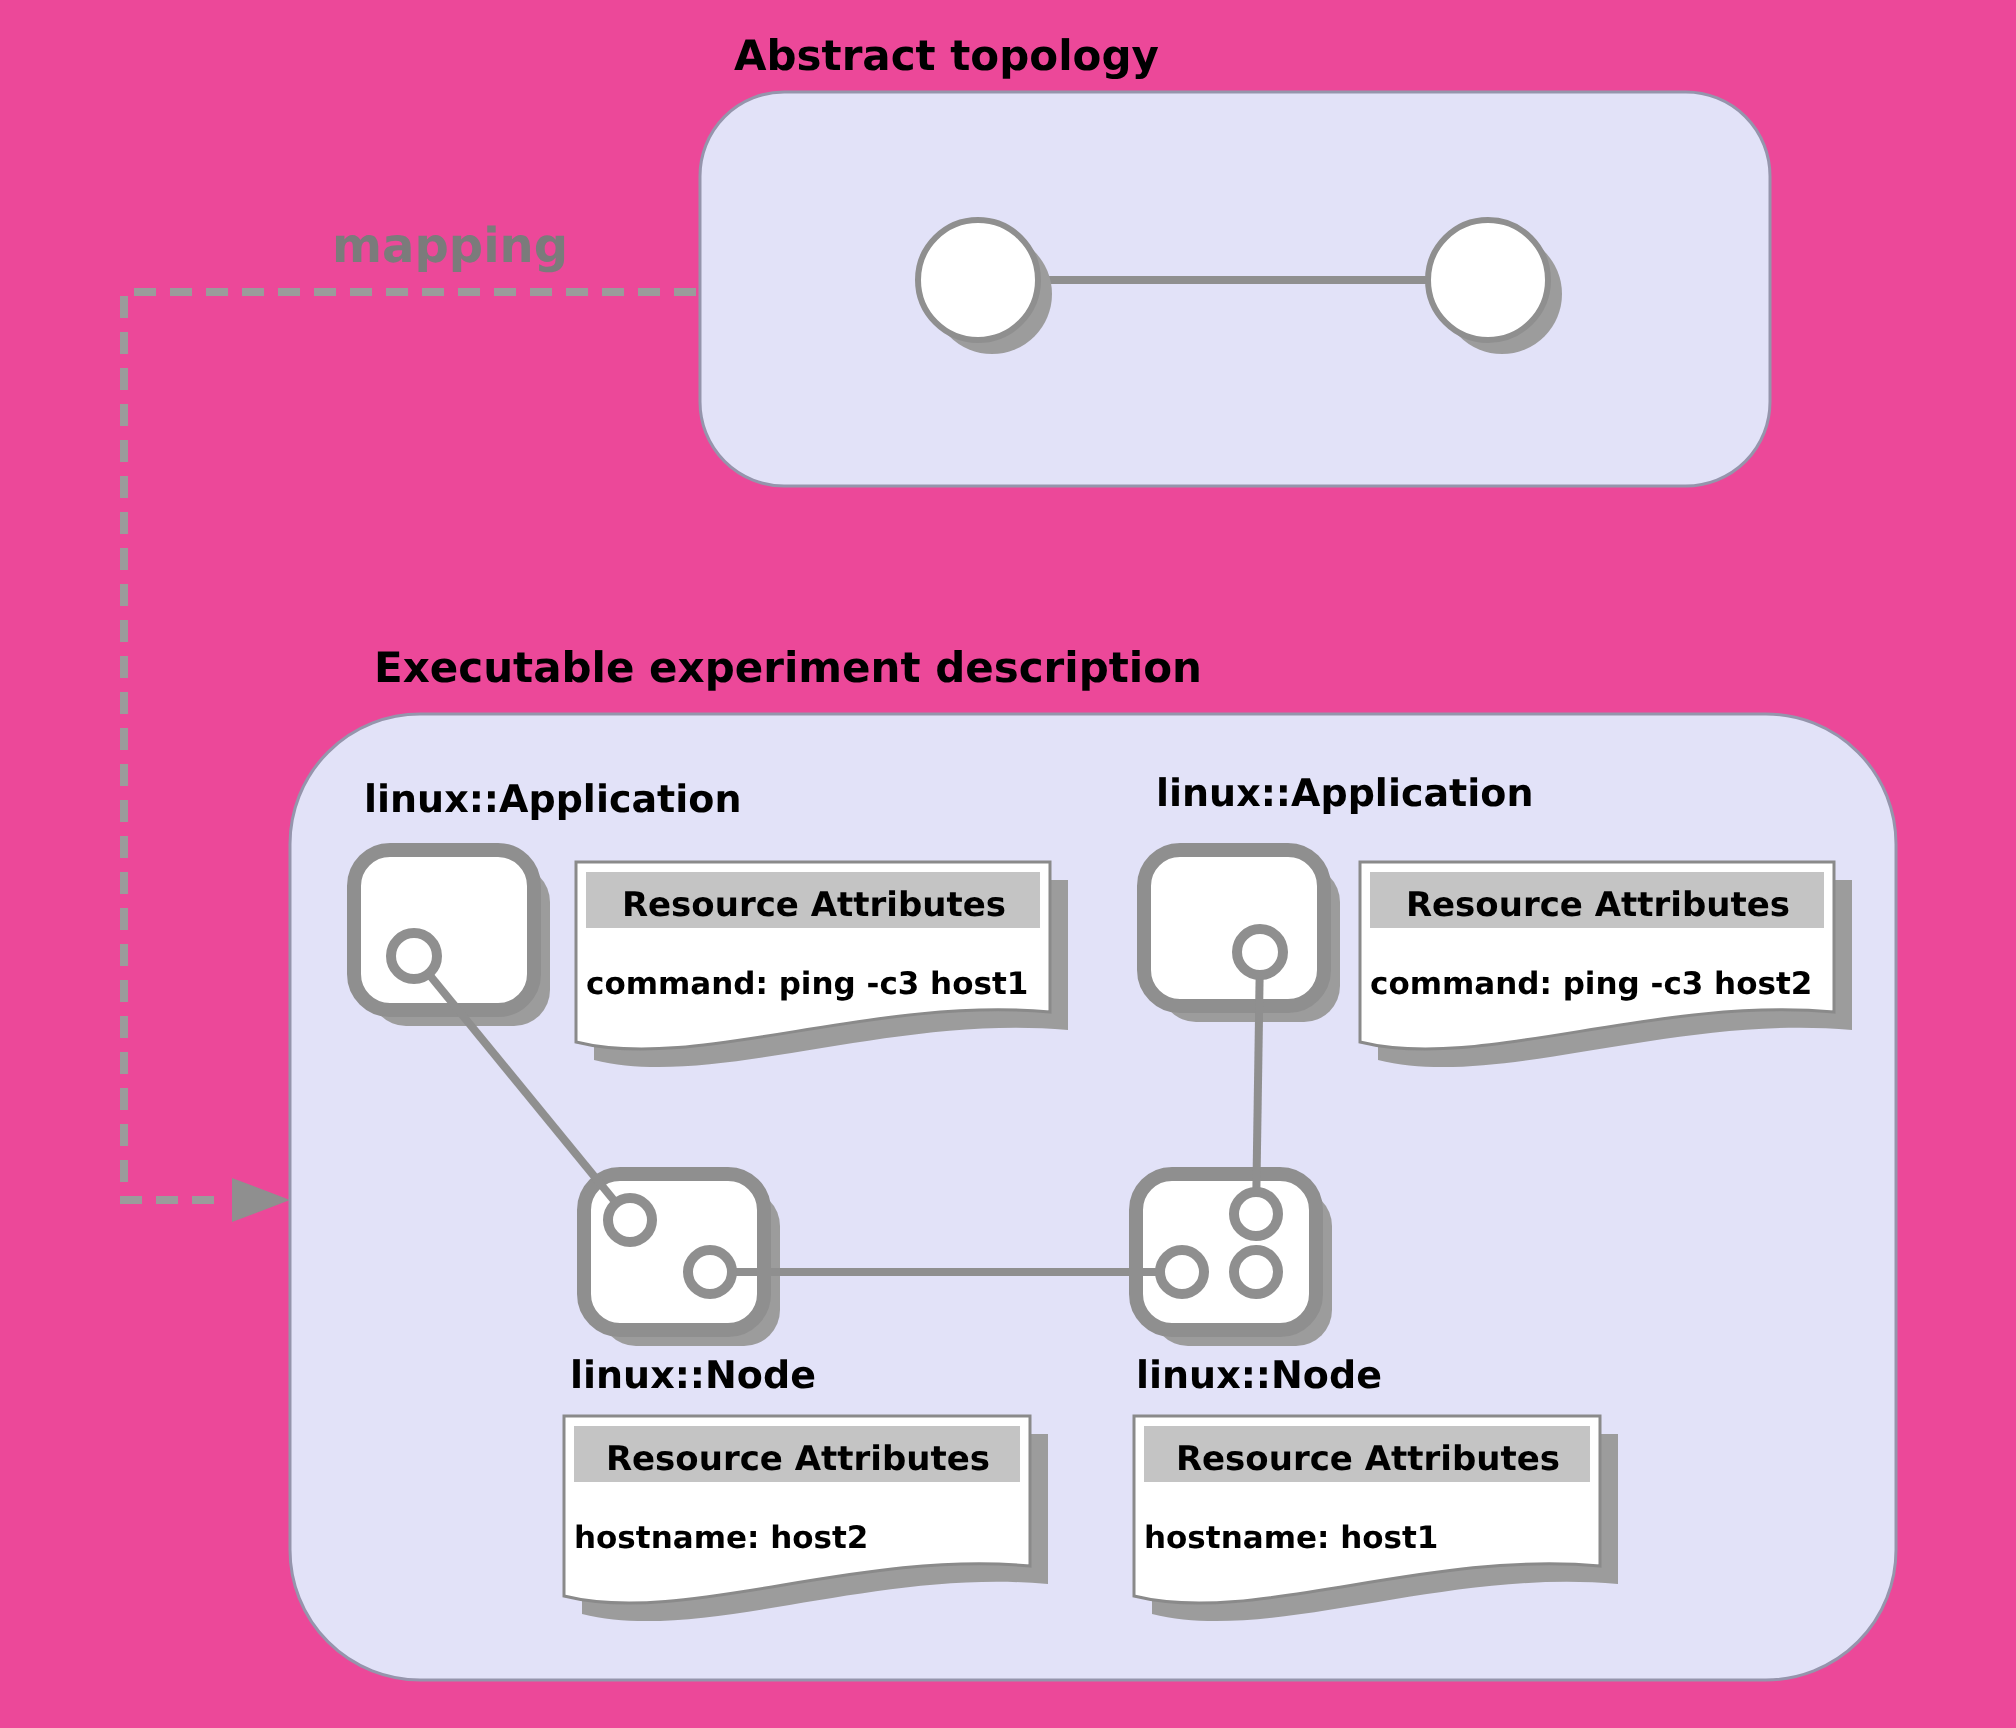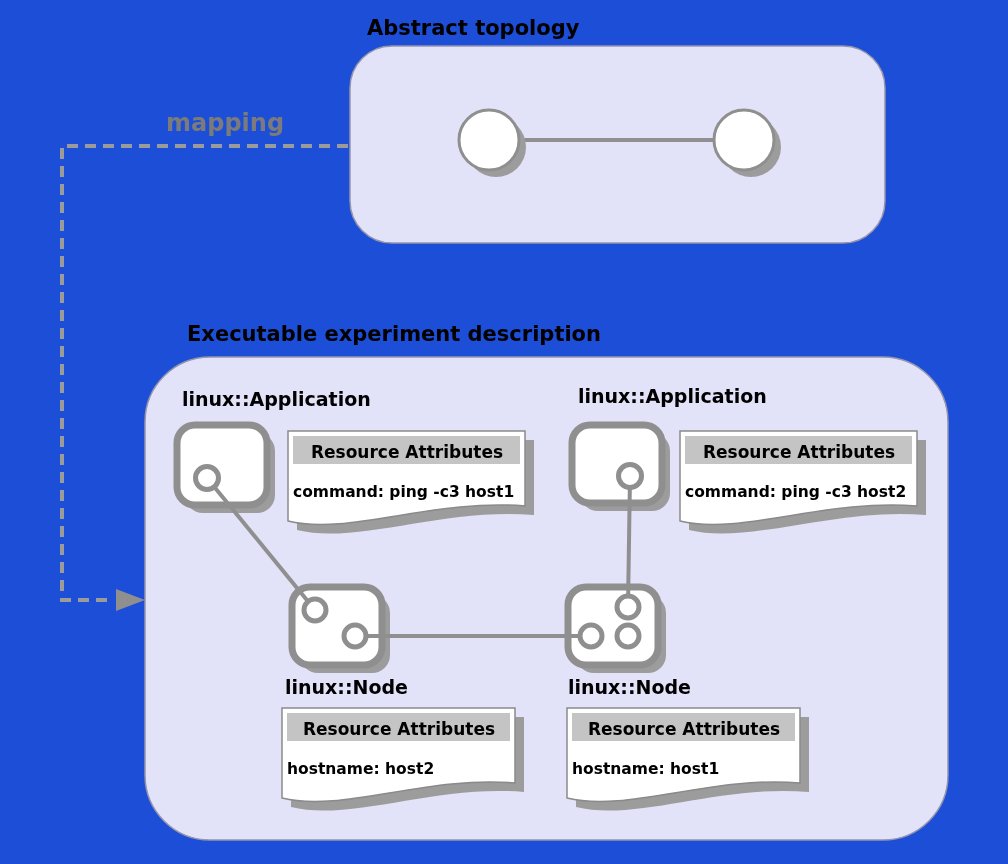--- a/index.html
+++ b/index.html
@@ -1,20 +1,20 @@
 <!DOCTYPE html>
 <html><head>
 <meta charset="utf-8">
 <style>
   html, body { margin: 0; padding: 0; background: #ffffff; }
   .stage {
     position: relative;
     width: 1008px;
     height: 864px;
-    background: #1d4ed8;
+    background: #ec4899;
     overflow: hidden;
   }
   svg text {
     font-family: "DejaVu Sans", "Liberation Sans", sans-serif;
     font-weight: bold;
     fill: #000000;
   }
   .title        { font-size: 21px; }
   .mapping-text { font-size: 24px; fill: #7b7b7b; }
   .node-label   { font-size: 19px; }

